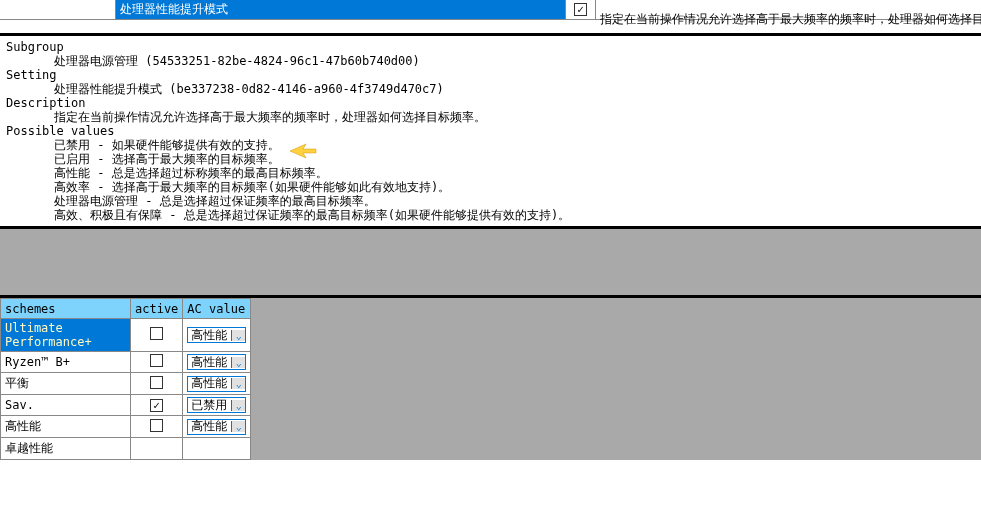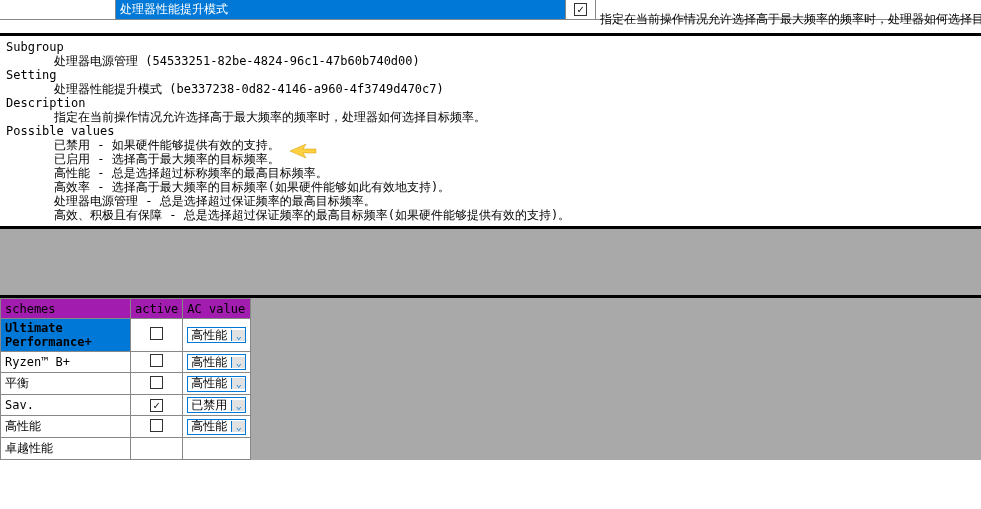--- a/index.html
+++ b/index.html
@@ -20,25 +20,25 @@
 .detail-pane .ind1 { margin-left: 48px; }
 .pv-line { margin-left: 48px; white-space: nowrap; }
 .arrow { position: absolute; left: 288px; top: 141px; pointer-events: none; }
 
 .mid-gap { height: 72px; background: #a9a9a9; border-top: 3px solid #000; border-bottom: 3px solid #000; }
 
 .bottom { display: flex; }
 .grid { background: #fff; }
 .grid table { border-collapse: collapse; }
 .grid th, .grid td { border: 1px solid #888; padding: 2px 4px; height: 20px; text-align: left; font-weight: normal; font-family: "SimSun", "宋体", monospace; font-size: 12px; }
-.grid th { background: #a21caf; }
+.grid th { background: #7dd3fc; }
 .col-scheme { width: 130px; }
 .col-active { width: 44px; text-align: center; }
 .col-ac { width: 68px; }
-.sel-row .col-scheme { background: #0078d7; color: #000000; font-weight: bold; }
+.sel-row .col-scheme { background: #0078d7; color: #fef9c3; }
 .dropdown { display: flex; align-items: center; border: 1px solid #0078d7; height: 16px; }
 .dropdown .dd-text { flex: 1; padding: 0 3px; }
 .dropdown .dd-btn { width: 14px; background: #e1e1e1; color: #0078d7; text-align: center; font-size: 10px; border-left: 1px solid #0078d7; }
 .right-fill { flex: 1; background: #a9a9a9; }
 </style>
 </head>
 <body>
 
 <div class="top-row">
   <div class="top-left-gap"></div>

